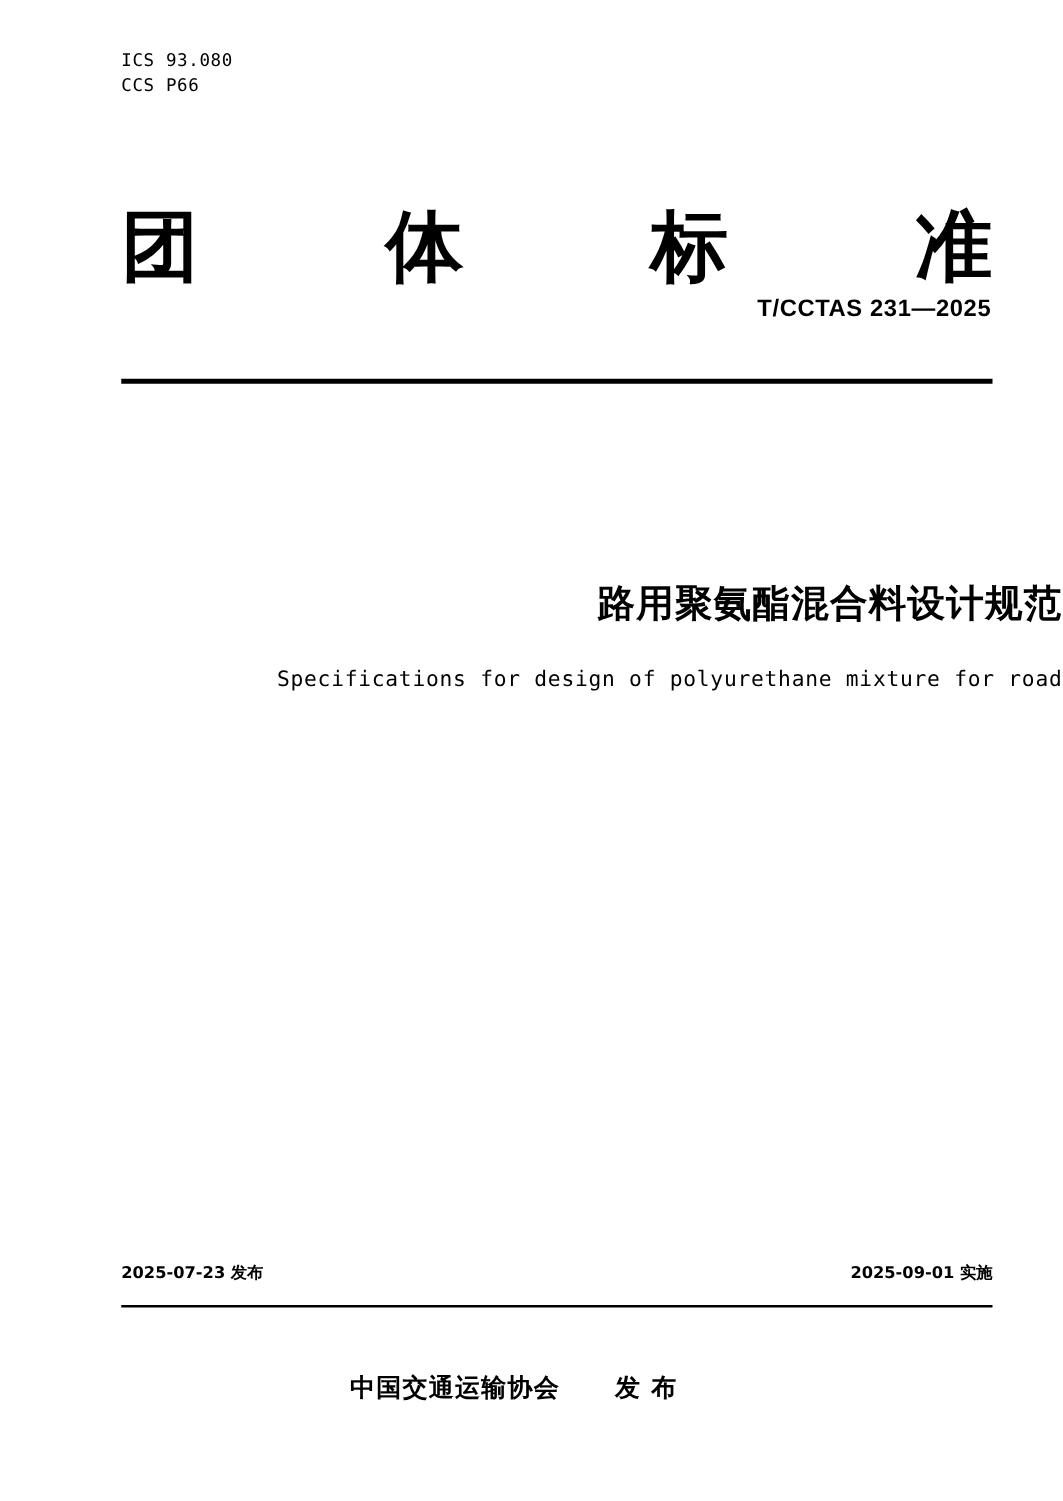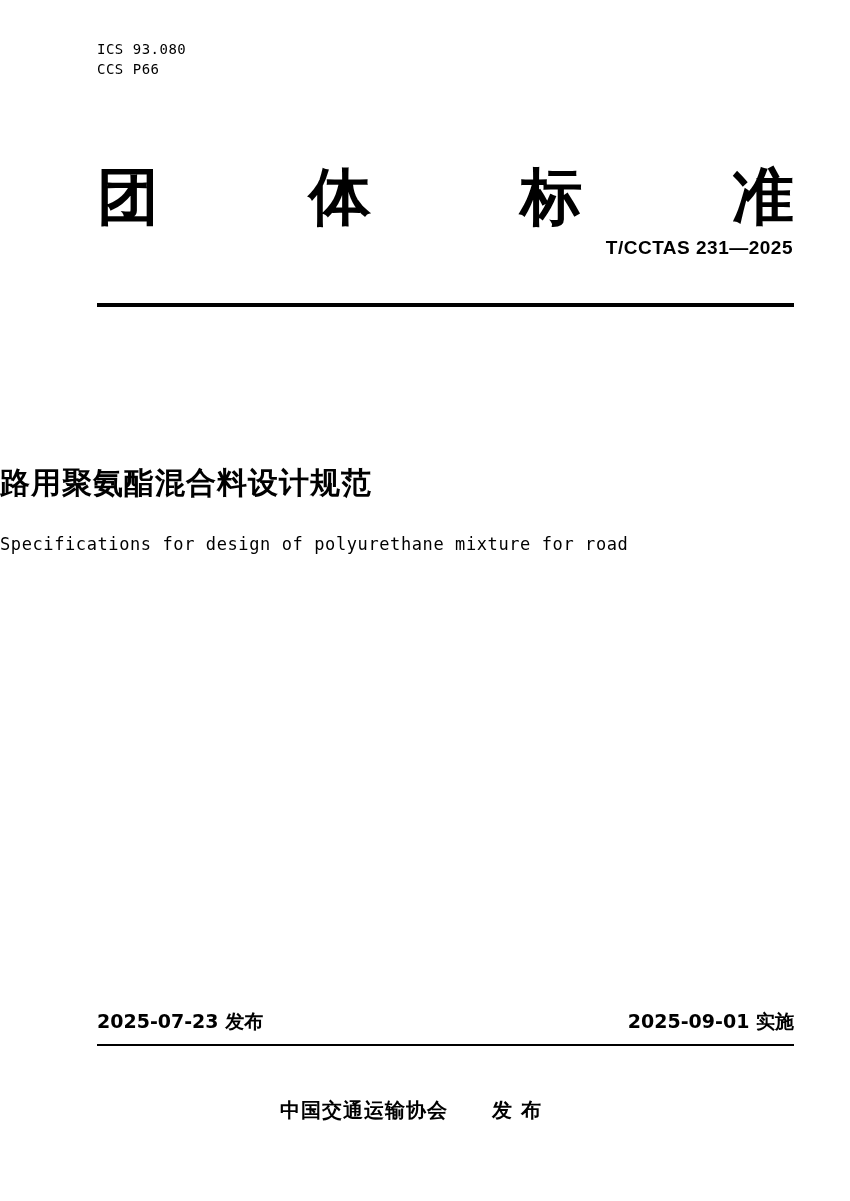--- a/index.html
+++ b/index.html
@@ -80,47 +80,47 @@
     height: 2px;
     background: #000;
   }
 
   
   .doc-title-cn {
     position: absolute;
     left: 0;
     top: 460px;
     width: 850px;
-    text-align: left;
+    text-align: right;
     font-family: "DejaVu Sans", "Liberation Sans", sans-serif;
     font-size: 30px;
     font-weight: bold;
     letter-spacing: 1px;
   }
   .doc-title-en {
     position: absolute;
     left: 0;
     top: 531px;
     width: 850px;
-    text-align: left;
+    text-align: right;
     font-family: "DejaVu Sans Mono", "Liberation Mono", monospace;
     font-size: 17px;
     letter-spacing: 0.6px;
   }
 
   
   .date-row {
     position: absolute;
     left: 97px;
     top: 1006px;
     width: 697px;
     display: flex;
     justify-content: space-between;
     font-family: "DejaVu Sans", "Liberation Sans", sans-serif;
-    font-size: 19px;
+    font-size: 13px;
     font-weight: bold;
   }
 
   
   .publisher {
     position: absolute;
     left: 0;
     top: 1094px;
     width: 822px;
     text-align: center;

